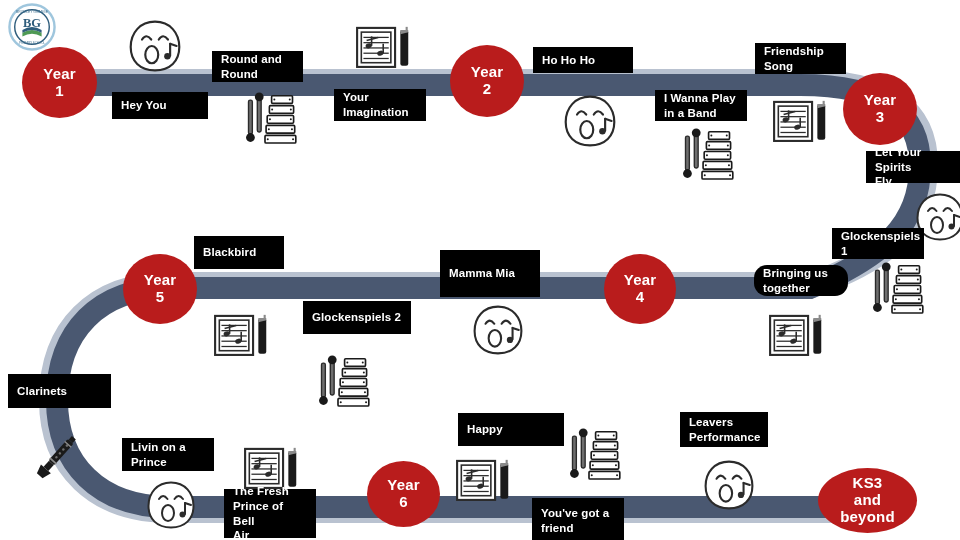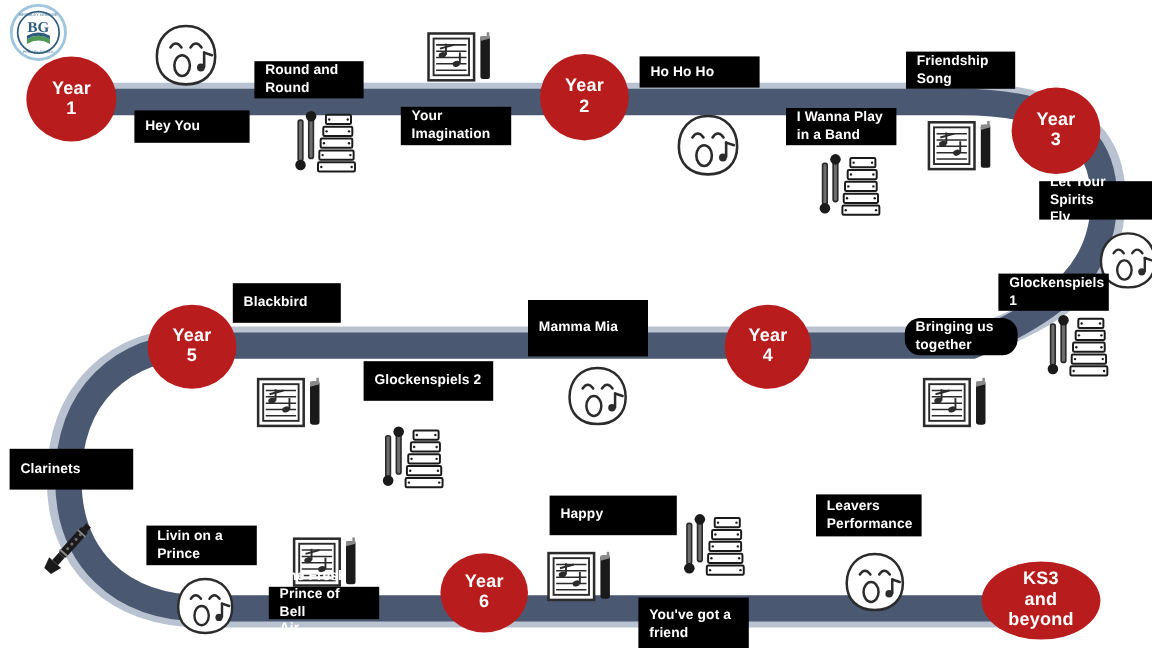--- a/index.html
+++ b/index.html
@@ -521,21 +521,21 @@
 
   <div class="label" style="left:303px;top:301px;width:108px;height:33px;">Glockenspiels 2</div>
 
   <div class="label" style="left:194px;top:236px;width:90px;height:33px;">Blackbird</div>
 
   <div class="label" style="left:8px;top:374px;width:103px;height:34px;">Clarinets</div>
 
   <div class="label" style="left:122px;top:438px;width:92px;height:33px;">Livin on a
 Prince</div>
 
-  <div class="label" style="left:224px;top:489px;width:92px;height:27px;">The Fresh
+  <div class="label" style="left:224px;top:489px;width:92px;height:49px;">The Fresh
 Prince of Bell
 Air</div>
 
   <div class="label" style="left:418px;top:413px;width:106px;height:33px;margin-left:40px;">Happy</div>
 
   <div class="label" style="left:532px;top:498px;width:92px;height:45px;">You've got a
 friend</div>
 
   <div class="label" style="left:680px;top:412px;width:88px;height:35px;">Leavers
 Performance</div>

